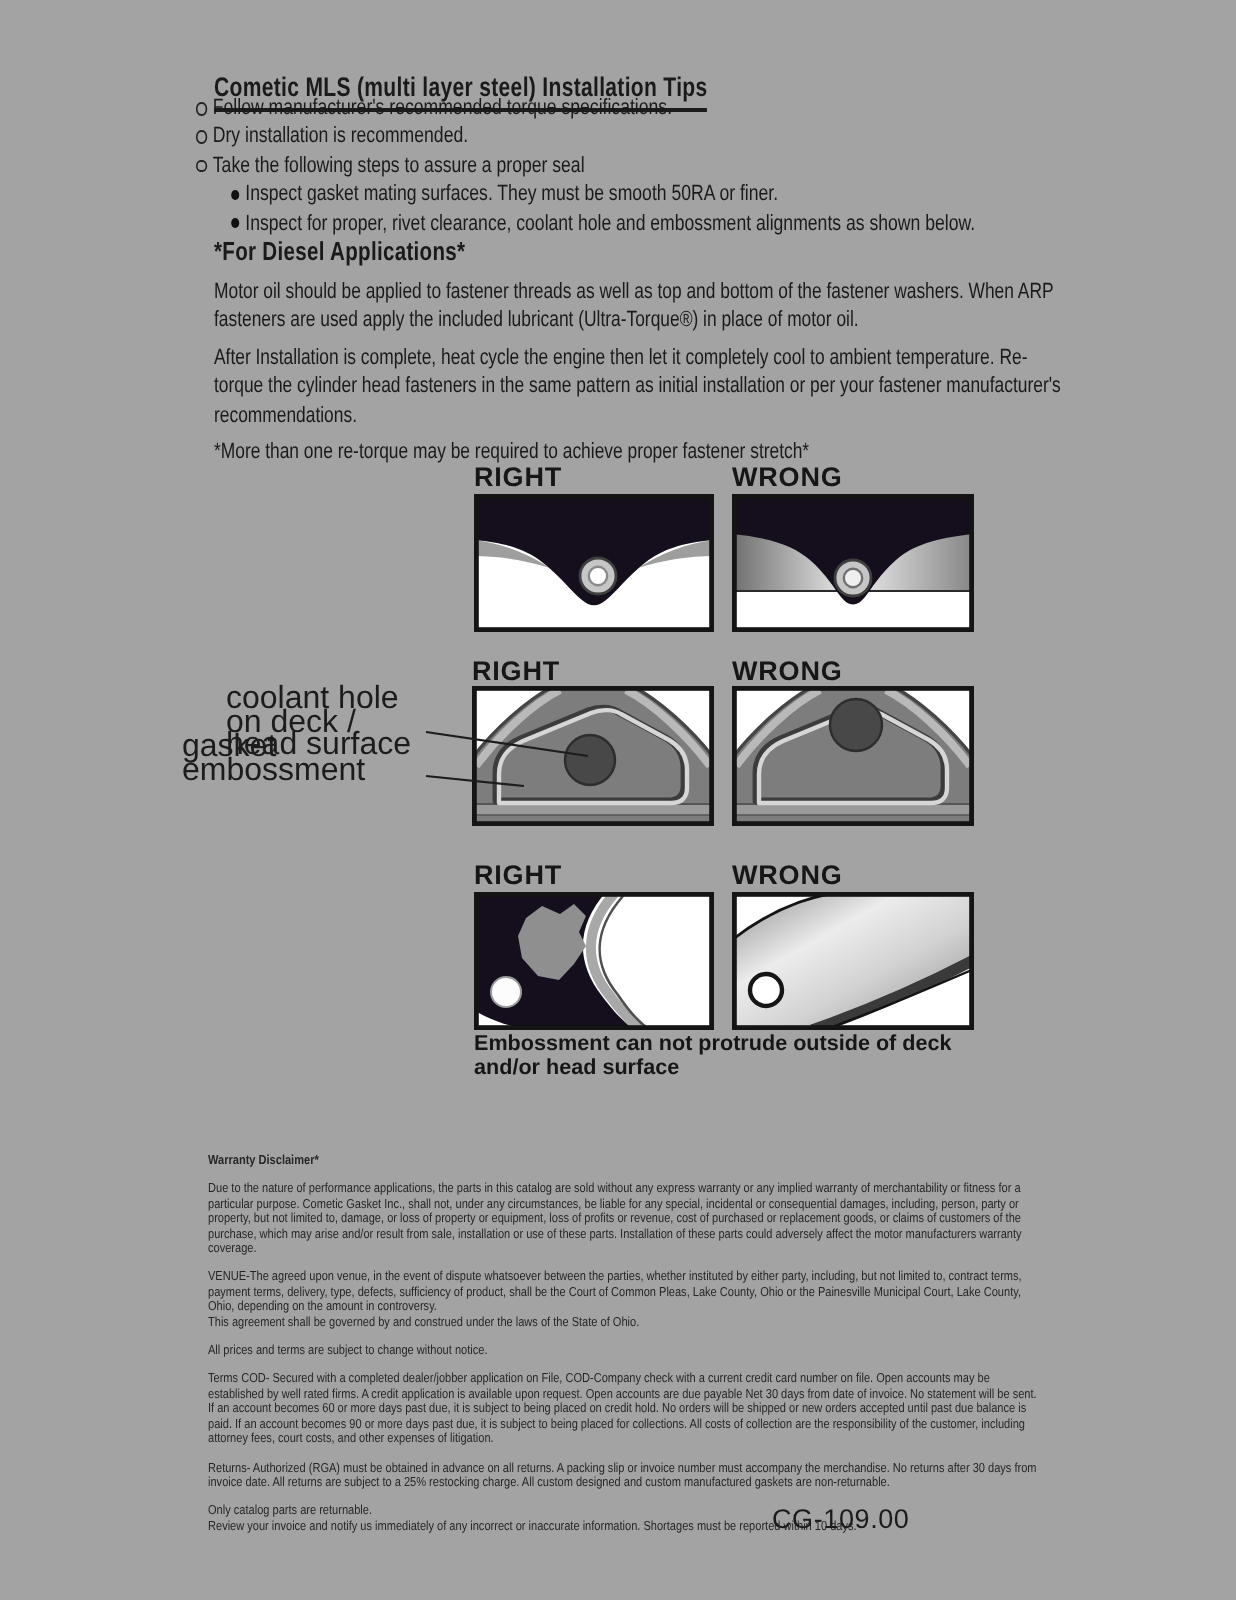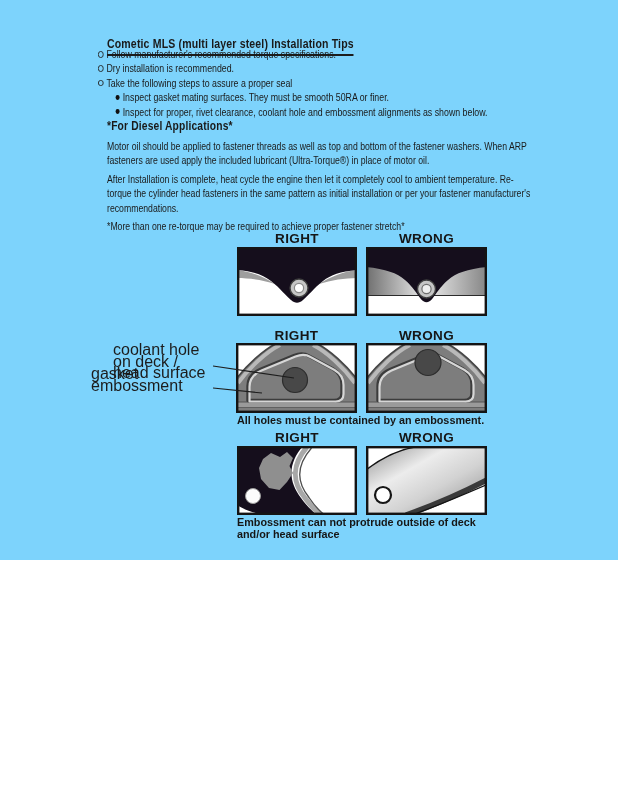--- a/index.html
+++ b/index.html
@@ -1,17 +1,17 @@
 <!DOCTYPE html>
 <html><head>
 <meta charset="utf-8">
 <style>
   html,body{margin:0;padding:0;background:#ffffff;}
   .page{
-    position:relative;width:618px;height:560px;background:#7dd3fc;overflow:hidden;
+    position:relative;width:618px;height:800px;background:#a3a3a3;overflow:hidden;
     font-family:"Liberation Sans", sans-serif;color:#1a1a1a;
   }
 
   .title{
     position:absolute;left:107px;top:27px;font-size:13.5px;font-weight:bold;
     display:inline-block;transform:scaleX(0.78);transform-origin:0 0;
     border-bottom:2px solid #1c1c1c;padding-bottom:3px;white-space:nowrap;letter-spacing:.2px;
   }
 
   .bullets{position:absolute;left:98px;top:47px;width:560px;font-size:11px;line-height:14.4px;
@@ -19,21 +19,21 @@
   .b-row{display:flex;align-items:flex-start;}
   .b-row.sub{padding-left:22px;}
   .b-ring{flex:0 0 auto;width:4.5px;height:4.5px;border:1.2px solid #222;border-radius:50%;margin:4px 4px 0 0;}
   .b-dot{flex:0 0 auto;width:4.8px;height:4.8px;background:#111;border-radius:50%;margin:4.5px 4px 0 0;}
 
   .diesel{position:absolute;left:107px;top:119px;width:540px;font-size:11px;line-height:14.5px;
     transform:scaleX(0.79);transform-origin:0 0;}
   .diesel h2{font-size:13px;font-weight:bold;margin:0 0 5px 0;letter-spacing:.2px;}
   .diesel p{margin:0 0 4px 0;}
 
-  .fig-label{position:absolute;font-size:13.5px;font-weight:bold;text-align:center;letter-spacing:.4px;color:#161616;}
+  .fig-label{position:absolute;font-size:13.5px;font-weight:bold;letter-spacing:.4px;color:#161616;}
   .fig-caption{position:absolute;font-size:10.8px;font-weight:bold;color:#161616;line-height:11.5px;}
   .panel{position:absolute;display:block;}
   .ann{position:absolute;font-size:16px;color:#1c1c1c;text-align:left;line-height:11.5px;}
 
   .disclaimer{position:absolute;left:104px;top:577px;width:490px;font-size:6.5px;line-height:7.4px;
     transform:scaleX(0.85);transform-origin:0 0;color:#262626;}
   .disclaimer .dh{font-weight:bold;margin:0 0 7px 0;}
   .disclaimer p{margin:0 0 7px 0;}
   .disclaimer p.tight{margin:0;}
 
@@ -142,21 +142,20 @@
     <path d="M41,0 C27,7 11,22 0,36" stroke="#454545" stroke-width="1.6" fill="none"></path>
     <path d="M80,0 H121 V36 C110,22 94,7 80,0 Z" fill="#ffffff"></path>
     <path d="M77,2 C91,9 108,25 119,40" stroke="#b9b9b9" stroke-width="4" fill="none"></path>
     <path d="M80,0 C94,7 110,22 121,36" stroke="#454545" stroke-width="1.6" fill="none"></path>
     <path d="M12,57.5 L12,43 C12,36 16,30 24,26.5 L58,12.5 C63,10.5 69,10.5 73,13 L97,26 C103,29.5 106,35 106,41 L106,50 C106,55 103,57.5 98,57.5 Z" fill="none" stroke="#3c3c3c" stroke-width="3.4" stroke-linejoin="round"></path>
     <path d="M13.5,58.5 L13.5,44 C13.5,37 17.5,31 25.5,27.5 L59.5,13.5 C64.5,11.5 70.5,11.5 74.5,14 L98.5,27 C104.5,30.5 107.5,36 107.5,42 L107.5,51 C107.5,56 104.5,58.5 99.5,58.5 Z" fill="none" stroke="#d6d6d6" stroke-width="2.2" stroke-linejoin="round"></path>
     <circle cx="62" cy="19.5" r="13" fill="#484848" stroke="#2d2d2d" stroke-width="1.2"></circle>
     <rect x="1.2" y="1.2" width="118.6" height="67.6" fill="none" stroke="#141414" stroke-width="2.4"></rect>
   </svg>
 
-  <div class="fig-caption" style="left:237px;top:415px;width:280px;">All holes must be contained by an embossment.</div>
 
   <div class="fig-label" style="left:237px;top:430px;width:120px;">RIGHT</div>
   <div class="fig-label" style="left:366px;top:430px;width:121px;">WRONG</div>
 
   <svg class="panel" style="left:237px;top:446px;" width="120" height="69" viewBox="0 0 120 69">
     <rect width="120" height="69" fill="#ffffff"></rect>
     <path d="M0,0 L66,0 C52,16 50,34 64,52 C70,60 74,64 80,69 L28,69 C16,67 6,63 0,59 Z" fill="#150e1c"></path>
     <path d="M70,1 C56,17 54,35 68,52 C73.5,59.5 78,64.5 84,69" stroke="#a8a8a8" stroke-width="5" fill="none"></path>
     <path d="M74.5,2 C60.5,18 58.5,35 72,51.5 C77,59 82,65 88,69" stroke="#4f4f4f" stroke-width="1.3" fill="none"></path>
     <path d="M26,13 L34,7 L43,11 L50,6 L56,12 L52.5,20 L56,27 L50,36 L42.5,44 L32,42 L24,33 L22,22 Z" fill="#8f8f8f"></path>

